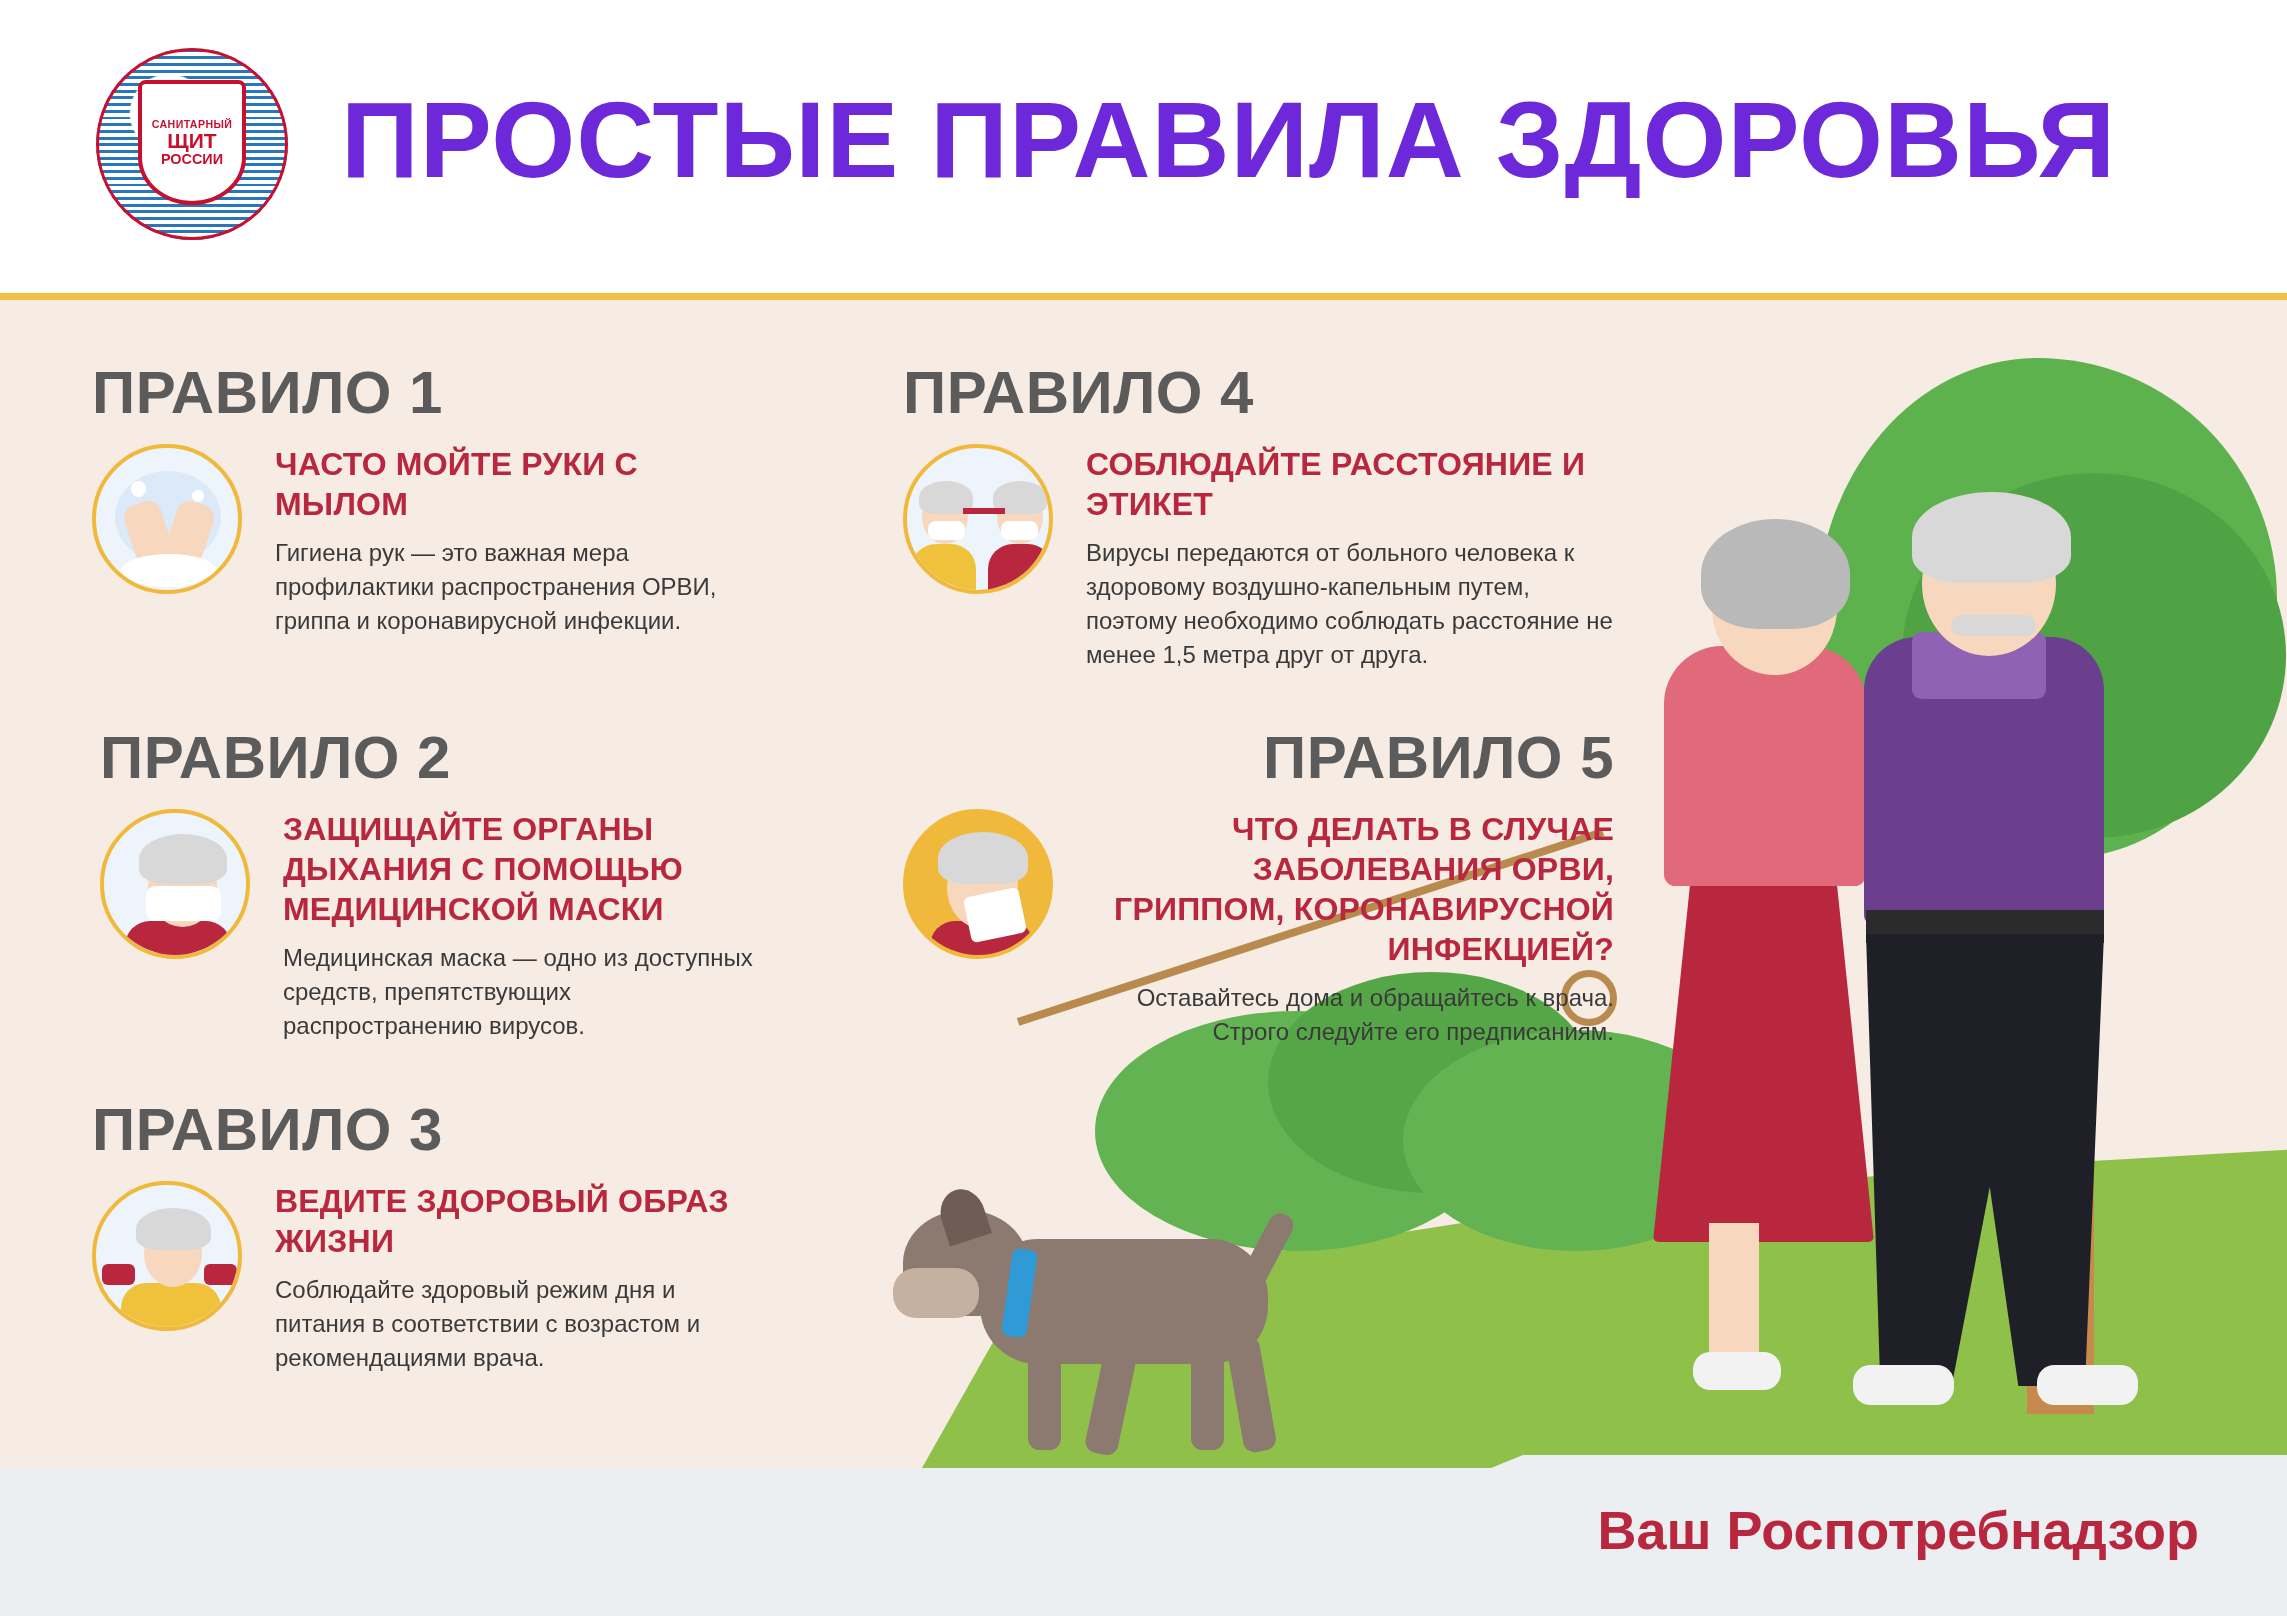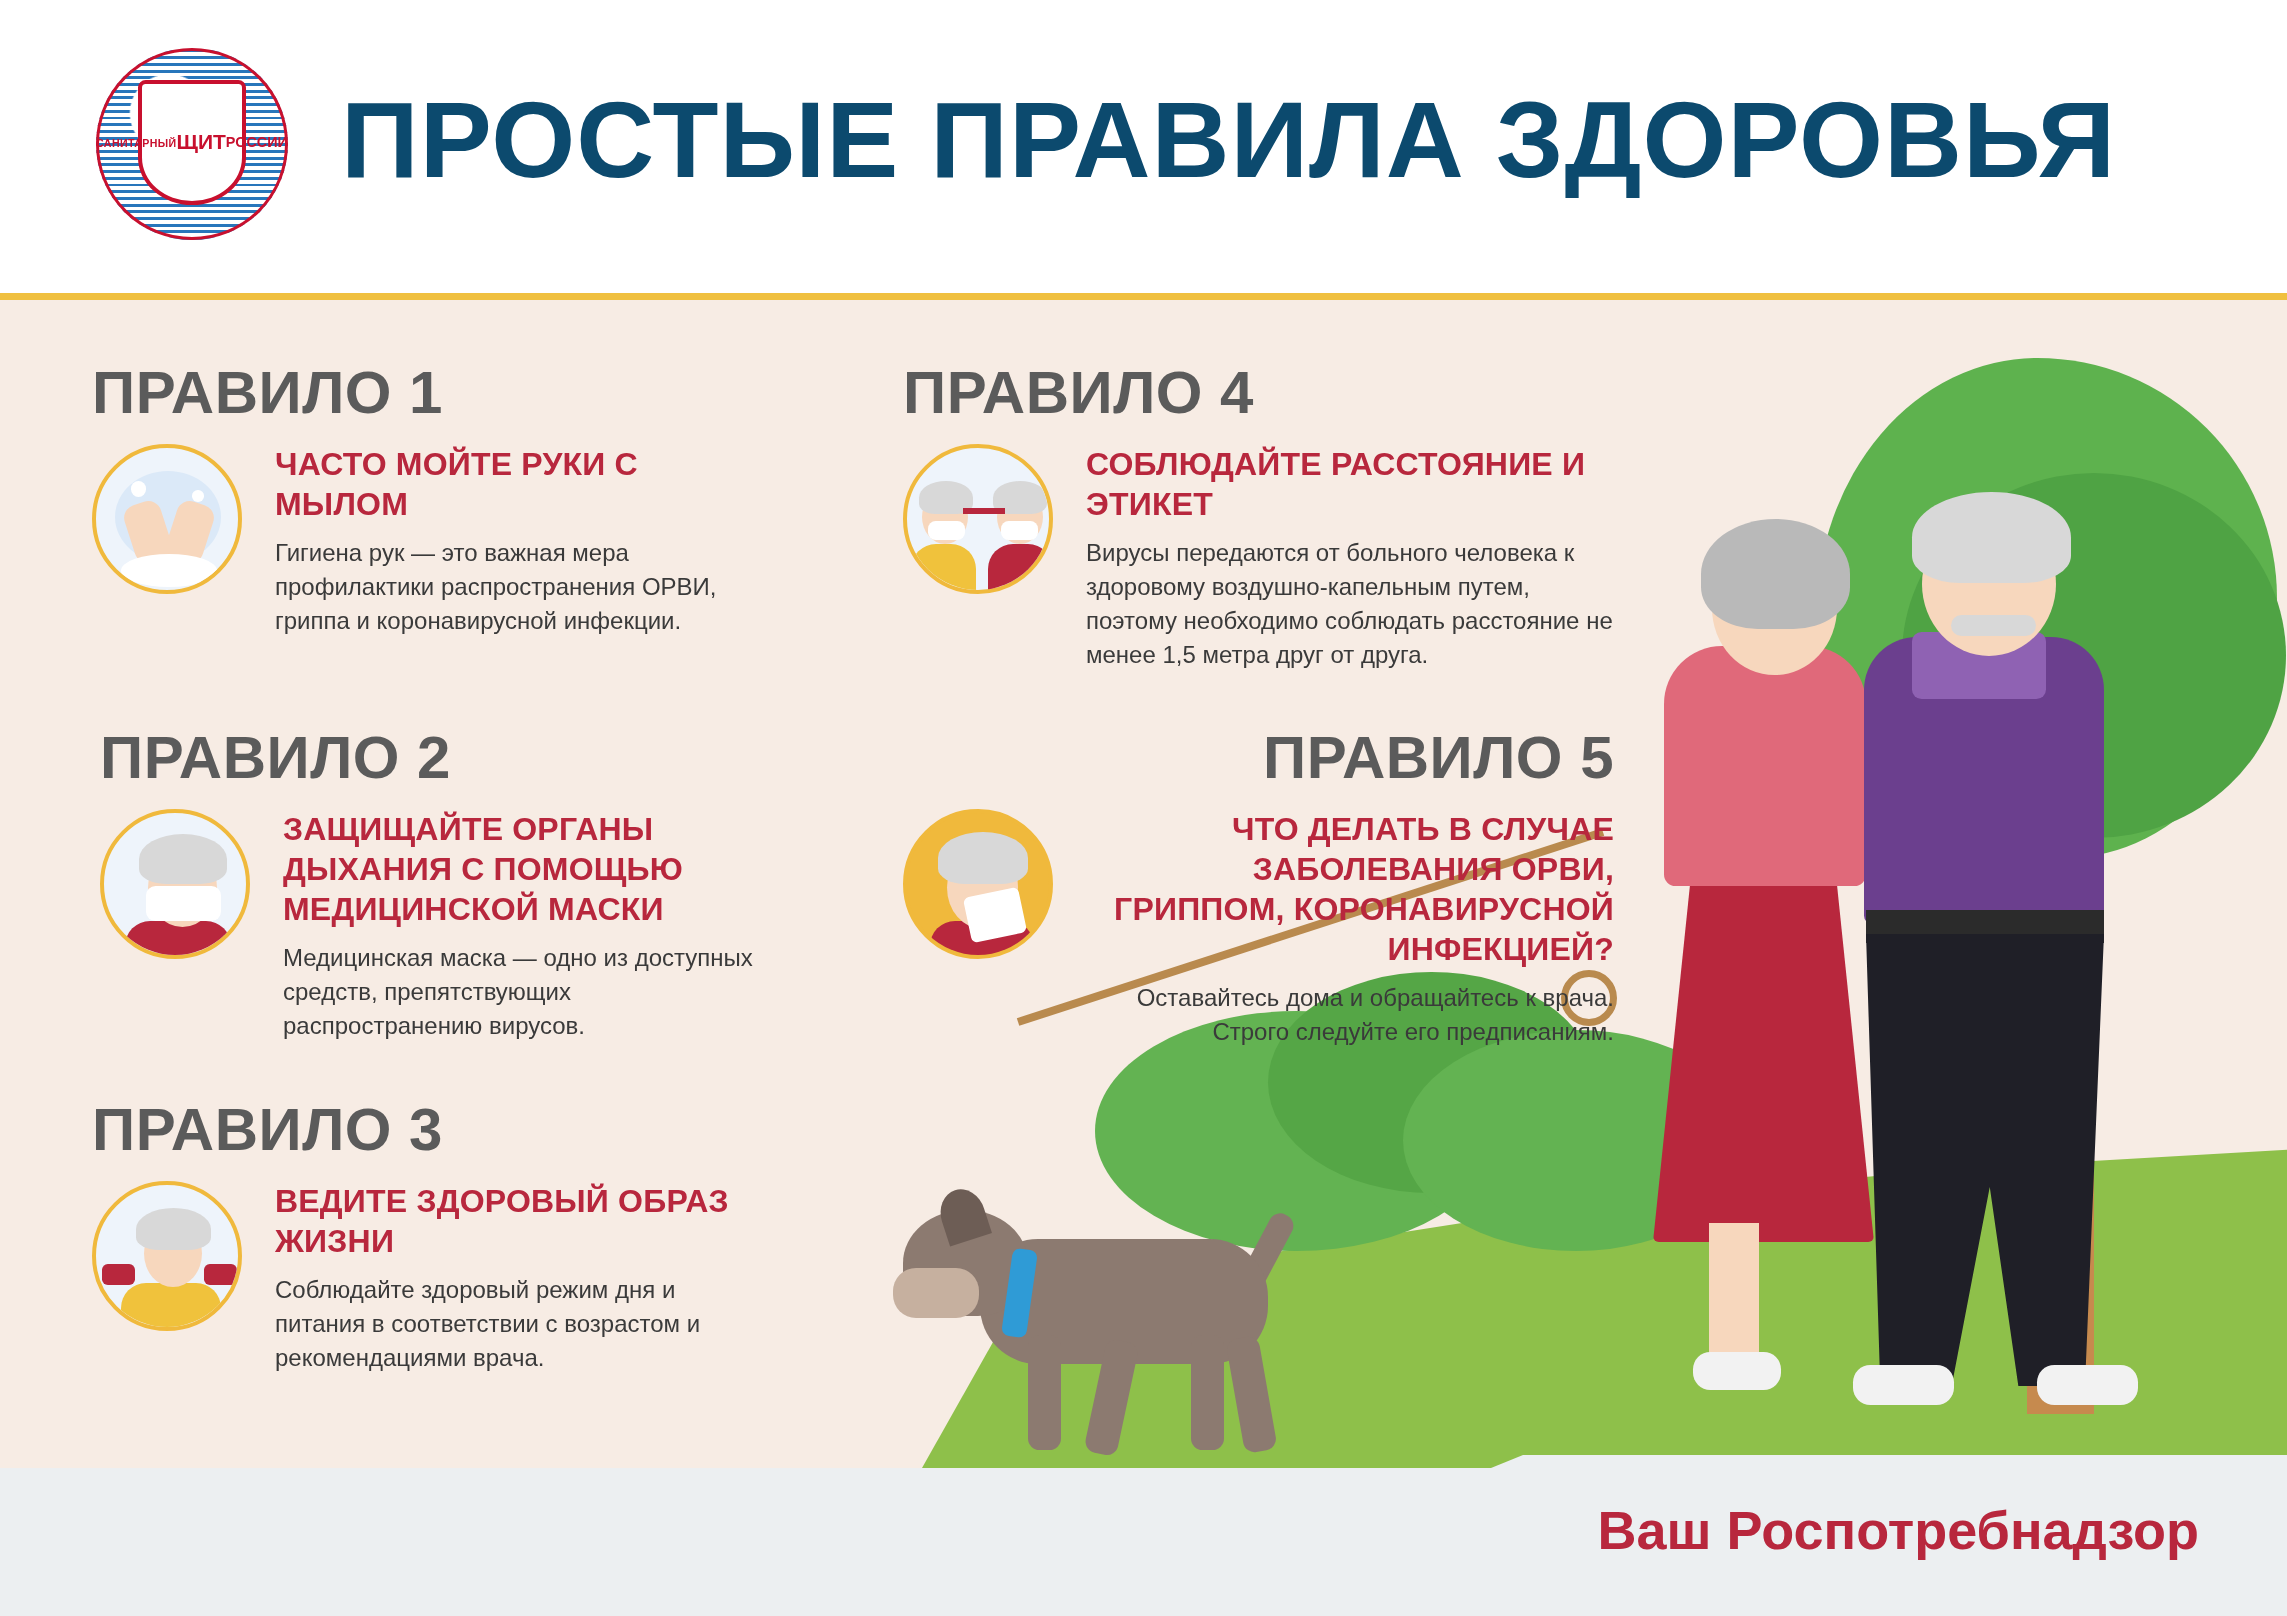--- a/index.html
+++ b/index.html
@@ -45,34 +45,34 @@
     width: 192px; height: 192px; border-radius: 50%;
     border: 3.8px solid #c8102e;
     background: transparent;
   }
   .logo-shield {
     position: absolute; left: 50px; top: 40px;
     width: 108px; height: 125px;
     background: #ffffff;
     border: 4.8px solid #c8102e;
     border-radius: 7.7px 7.7px 50% 50% / 7.7px 7.7px 38% 38%;
-    display: flex; flex-direction: row;
+    display: flex; flex-direction: column;
     align-items: center; justify-content: center;
     text-align: center;
   }
   .logo-shield .l1 { font-size: 10.6px; font-weight: bold; color: #c8102e; letter-spacing: 0.4px; }
   .logo-shield .l2 { font-size: 21px; font-weight: bold; color: #c8102e; line-height: 1.05; }
   .logo-shield .l3 { font-size: 14.4px; font-weight: bold; color: #c8102e; line-height: 1.05; }
 
   .poster-title {
     position: absolute; left: 341px; top: 77px;
     width: 1902px;
     font-size: 108px;
     font-weight: bold;
-    color: #0c4a6e;
+    color: #6d28d9;
     letter-spacing: 1px;
     white-space: nowrap;
   }
 
   
   .scene {
     position: absolute; left: 0; top: 300px;
     width: 2287px; height: 1168px;
     overflow: hidden;
   }

